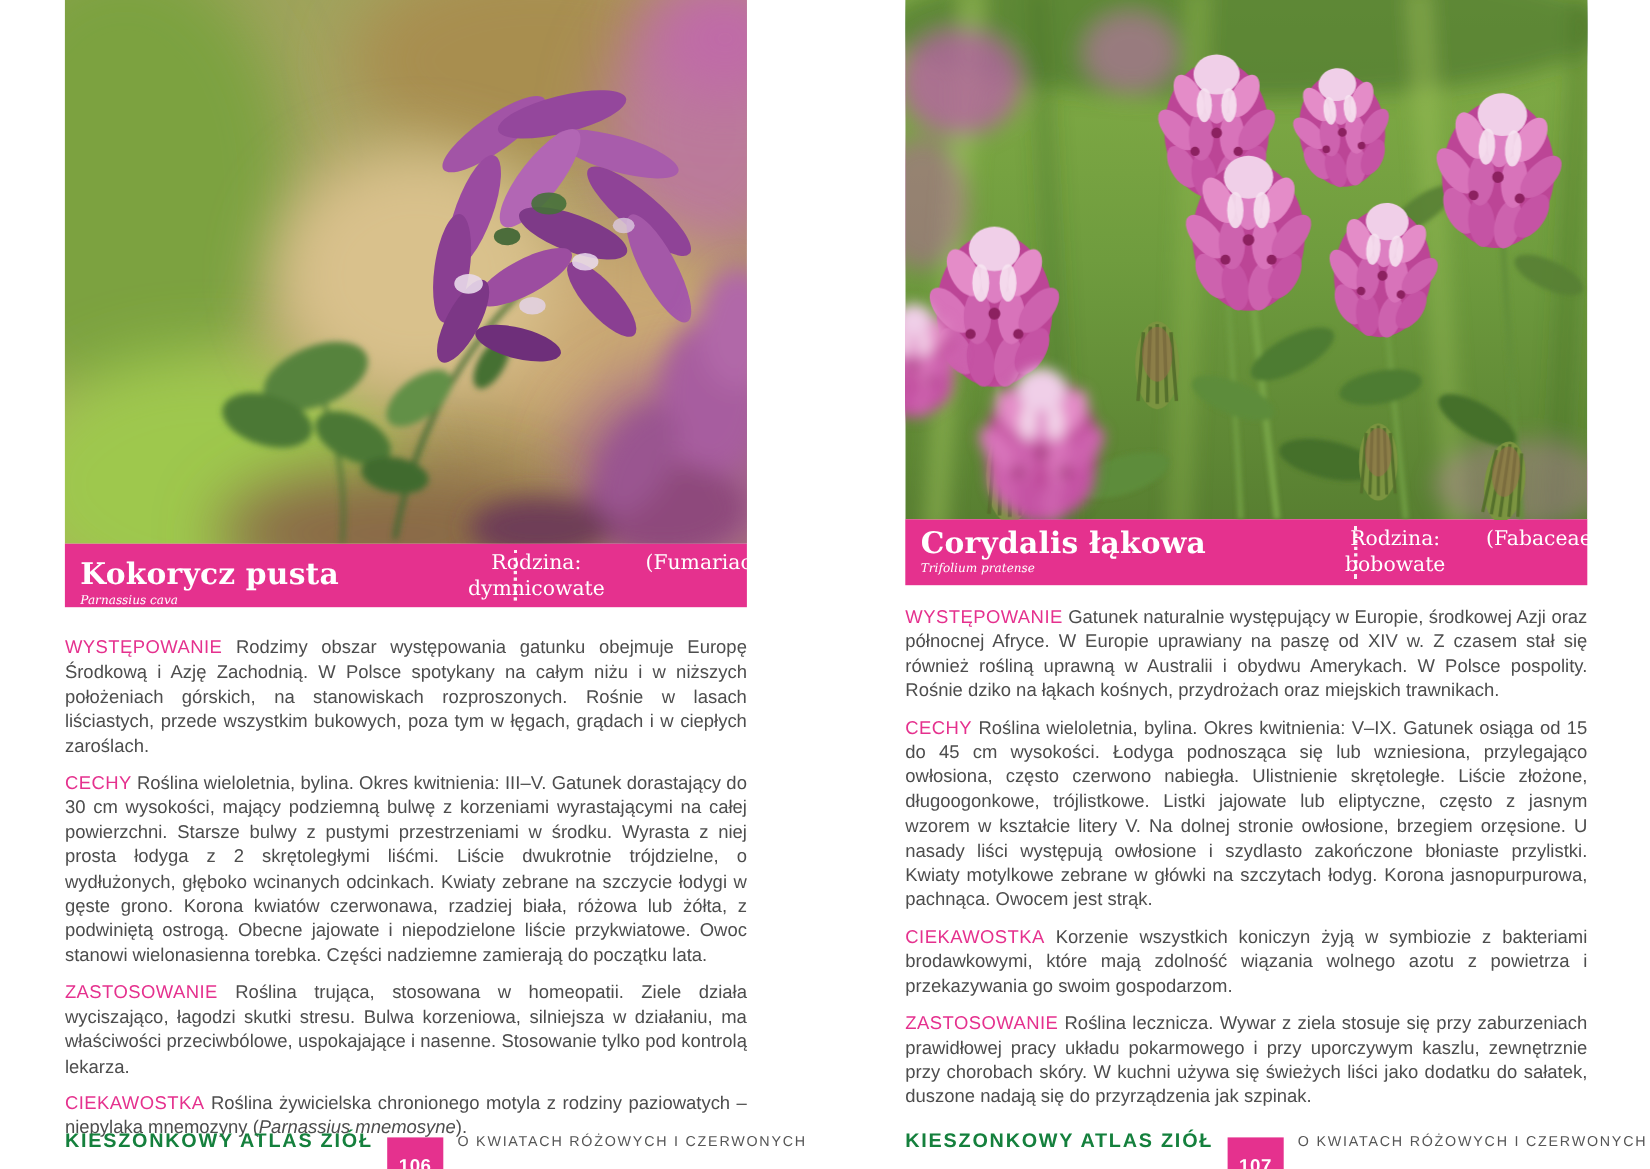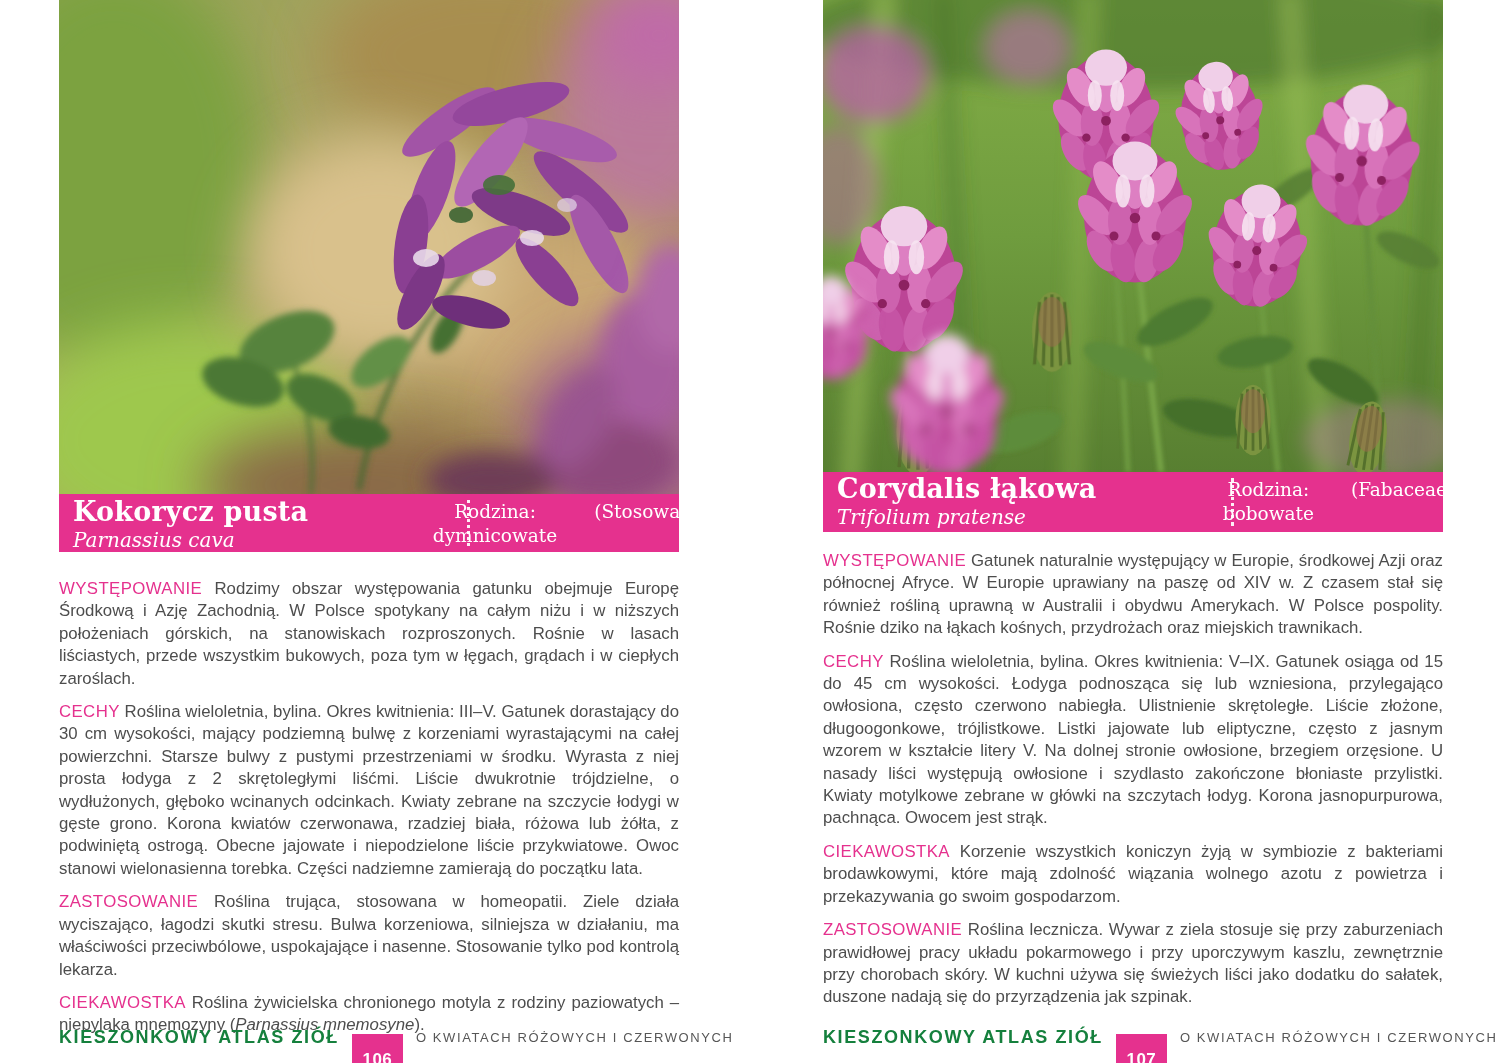--- a/index.html
+++ b/index.html
@@ -17,21 +17,21 @@
   #page-right .photo{height:472px;}
 
   .titlebar{
     background:var(--accent,#e5318e);color:#fff;display:flex;align-items:center;
     justify-content:space-between;padding-left:14px;box-sizing:border-box;width:620px;
   }
   #page-left .titlebar{height:58px;align-items:flex-end;}
   #page-right .titlebar{height:60px;}
   .titleblock{display:flex;flex-direction:column;justify-content:center;}
   .title{font-family:"DejaVu Serif","Liberation Serif",serif;font-weight:bold;font-size:27px;line-height:1.02;letter-spacing:.2px;}
-  .latin{font-family:"DejaVu Serif","Liberation Serif",serif;font-style:italic;font-size:20px;margin-top:2px;}
+  .latin{font-family:"DejaVu Serif","Liberation Serif",serif;font-style:italic;font-size:11px;margin-top:2px;}
   .family{
     font-family:"DejaVu Serif","Liberation Serif",serif;font-size:18.5px;line-height:1.28;
     text-align:center;width:212px;box-sizing:border-box;padding:0 8px;margin:6px 0;
     border-left:3px dotted rgba(255,255,255,.92);
     display:flex;flex-direction:row;justify-content:center;align-self:stretch;gap:37px;
   }
 
   .content{box-sizing:border-box;width:620px;}
   #page-left .content{padding-top:26px;}
   #page-right .content{padding-top:18px;}
@@ -131,21 +131,21 @@
     </g>
   </svg>
 
   <div class="titlebar">
     <div class="titleblock">
       <div class="title">Kokorycz pusta</div>
       <div class="latin">Parnassius cava</div>
     </div>
     <div class="family">
       <span>Rodzina: dymnicowate</span>
-      <span>(Stosowanie)</span>
+      <span>(Fumariaceae)</span>
     </div>
   </div>
 
   <div class="content">
       <p class="para"><span class="slabel">WYSTĘPOWANIE</span> <span>Rodzimy obszar występowania gatunku obejmuje Europę Środkową i Azję Zachodnią. W Polsce spotykany na całym niżu i w niższych położeniach górskich, na stanowiskach rozproszonych. Rośnie w lasach liściastych, przede wszystkim bukowych, poza tym w łęgach, grądach i w ciepłych zaroślach.</span></p>
       <p class="para"><span class="slabel">CECHY</span> <span>Roślina wieloletnia, bylina. Okres kwitnienia: III–V. Gatunek dorastający do 30 cm wysokości, mający podziemną bulwę z korzeniami wyrastającymi na całej powierzchni. Starsze bulwy z pustymi przestrzeniami w środku. Wyrasta z niej prosta łodyga z 2 skrętoległymi liśćmi. Liście dwukrotnie trójdzielne, o wydłużonych, głęboko wcinanych odcinkach. Kwiaty zebrane na szczycie łodygi w gęste grono. Korona kwiatów czerwonawa, rzadziej biała, różowa lub żółta, z podwiniętą ostrogą. Obecne jajowate i niepodzielone liście przykwiatowe. Owoc stanowi wielonasienna torebka. Części nadziemne zamierają do początku lata.</span></p>
       <p class="para"><span class="slabel">ZASTOSOWANIE</span> <span>Roślina trująca, stosowana w homeopatii. Ziele działa wyciszająco, łagodzi skutki stresu. Bulwa korzeniowa, silniejsza w działaniu, ma właściwości przeciwbólowe, uspokajające i nasenne. Stosowanie tylko pod kontrolą lekarza.</span></p>
       <p class="para"><span class="slabel">CIEKAWOSTKA</span> <span>Roślina żywicielska chronionego motyla z rodziny paziowatych – niepylaka mnemozyny (</span><span class="it">Parnassius mnemosyne</span><span>).</span></p>
     </div>
 

